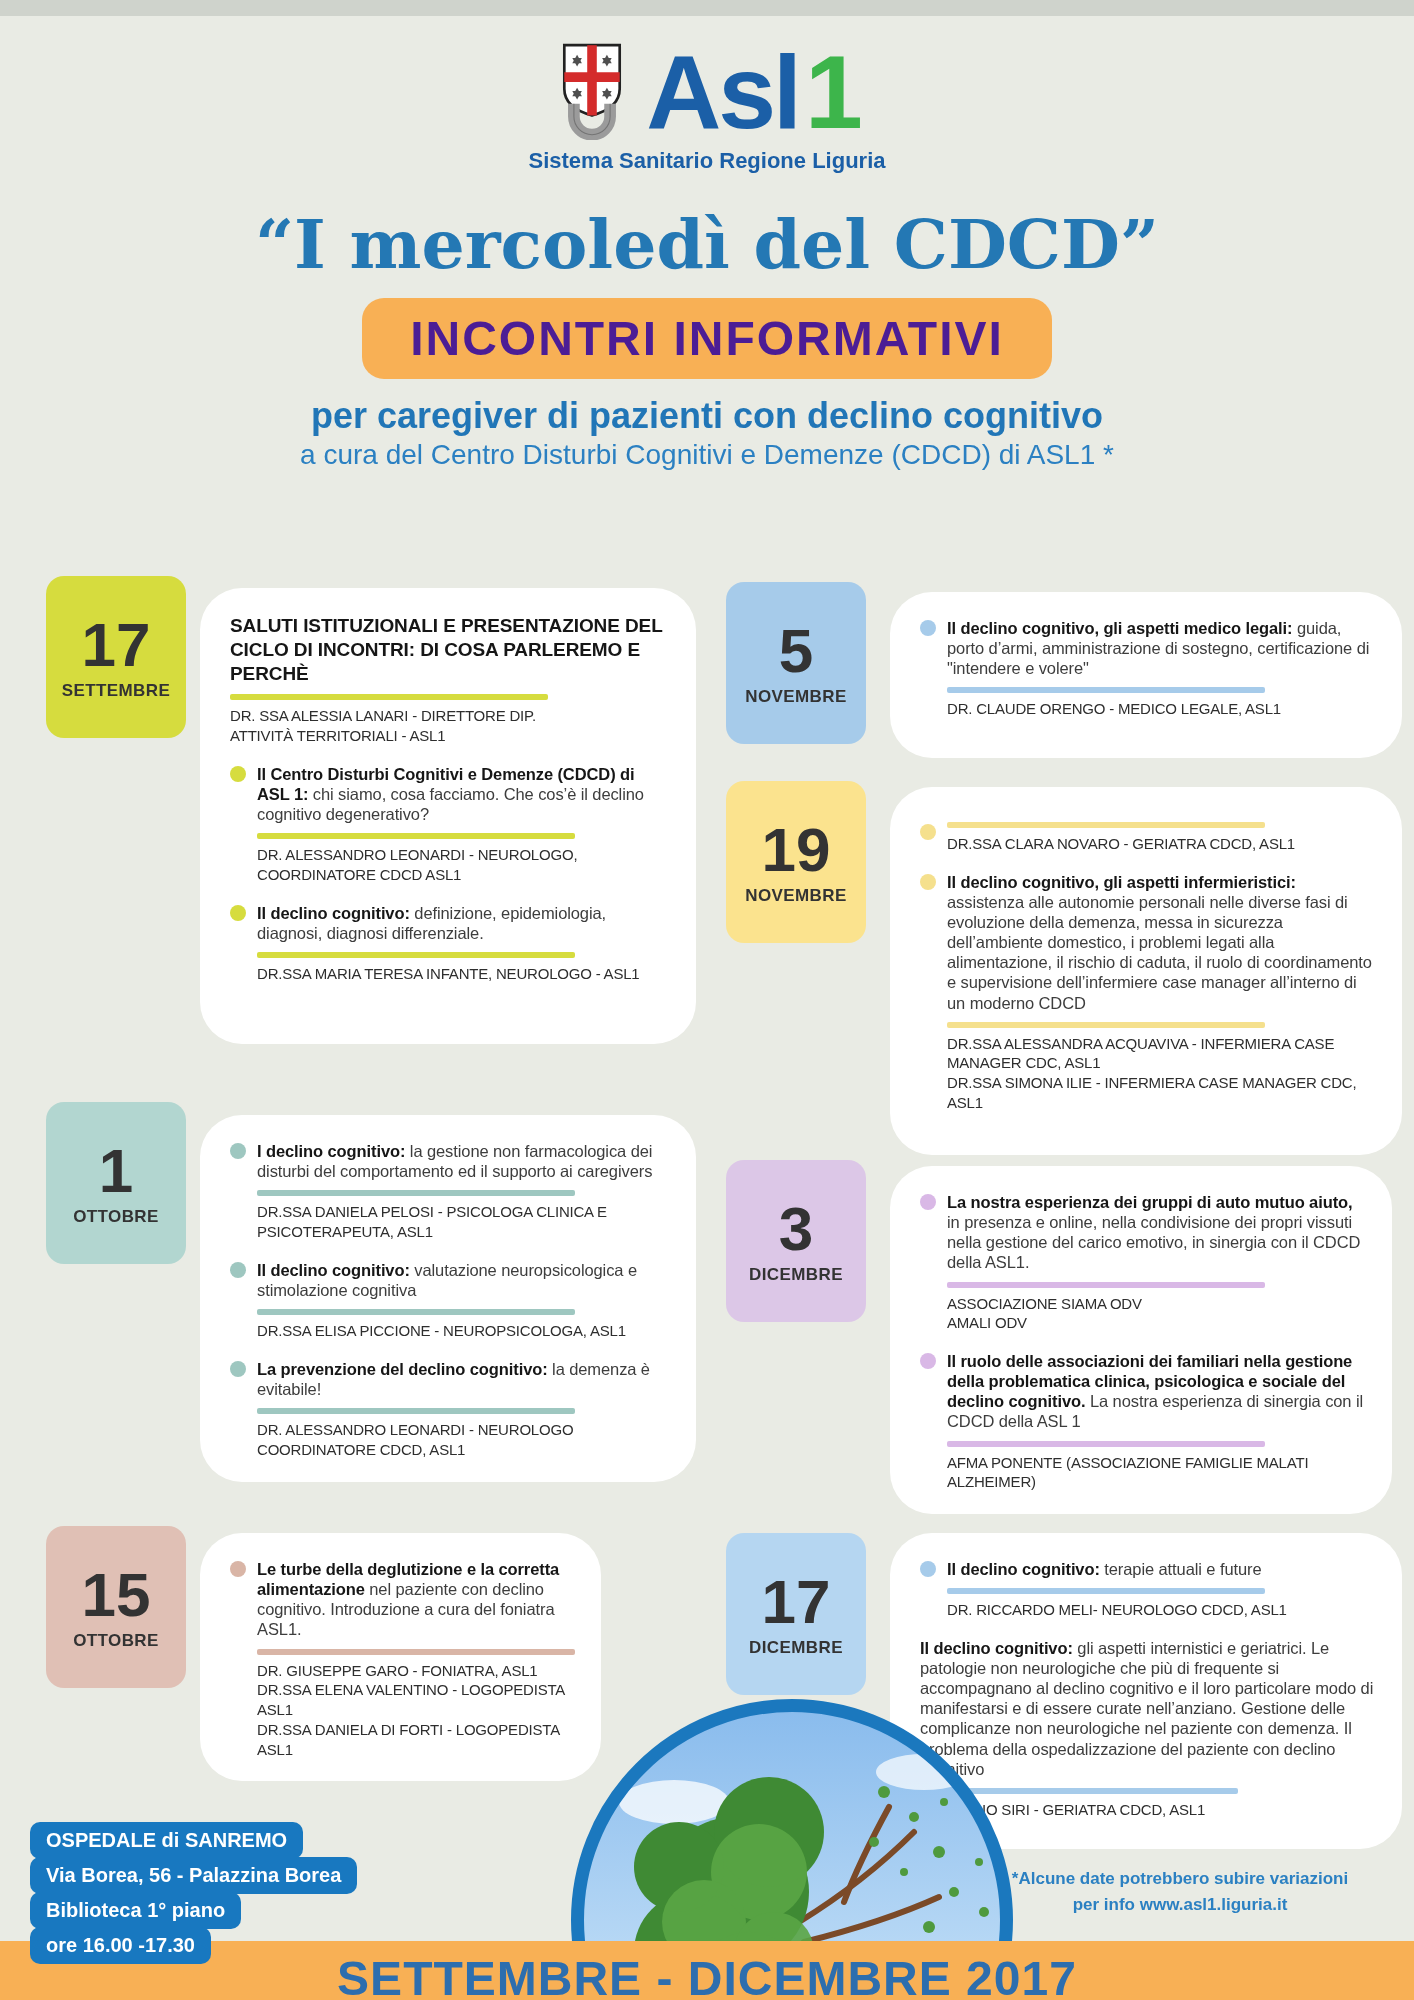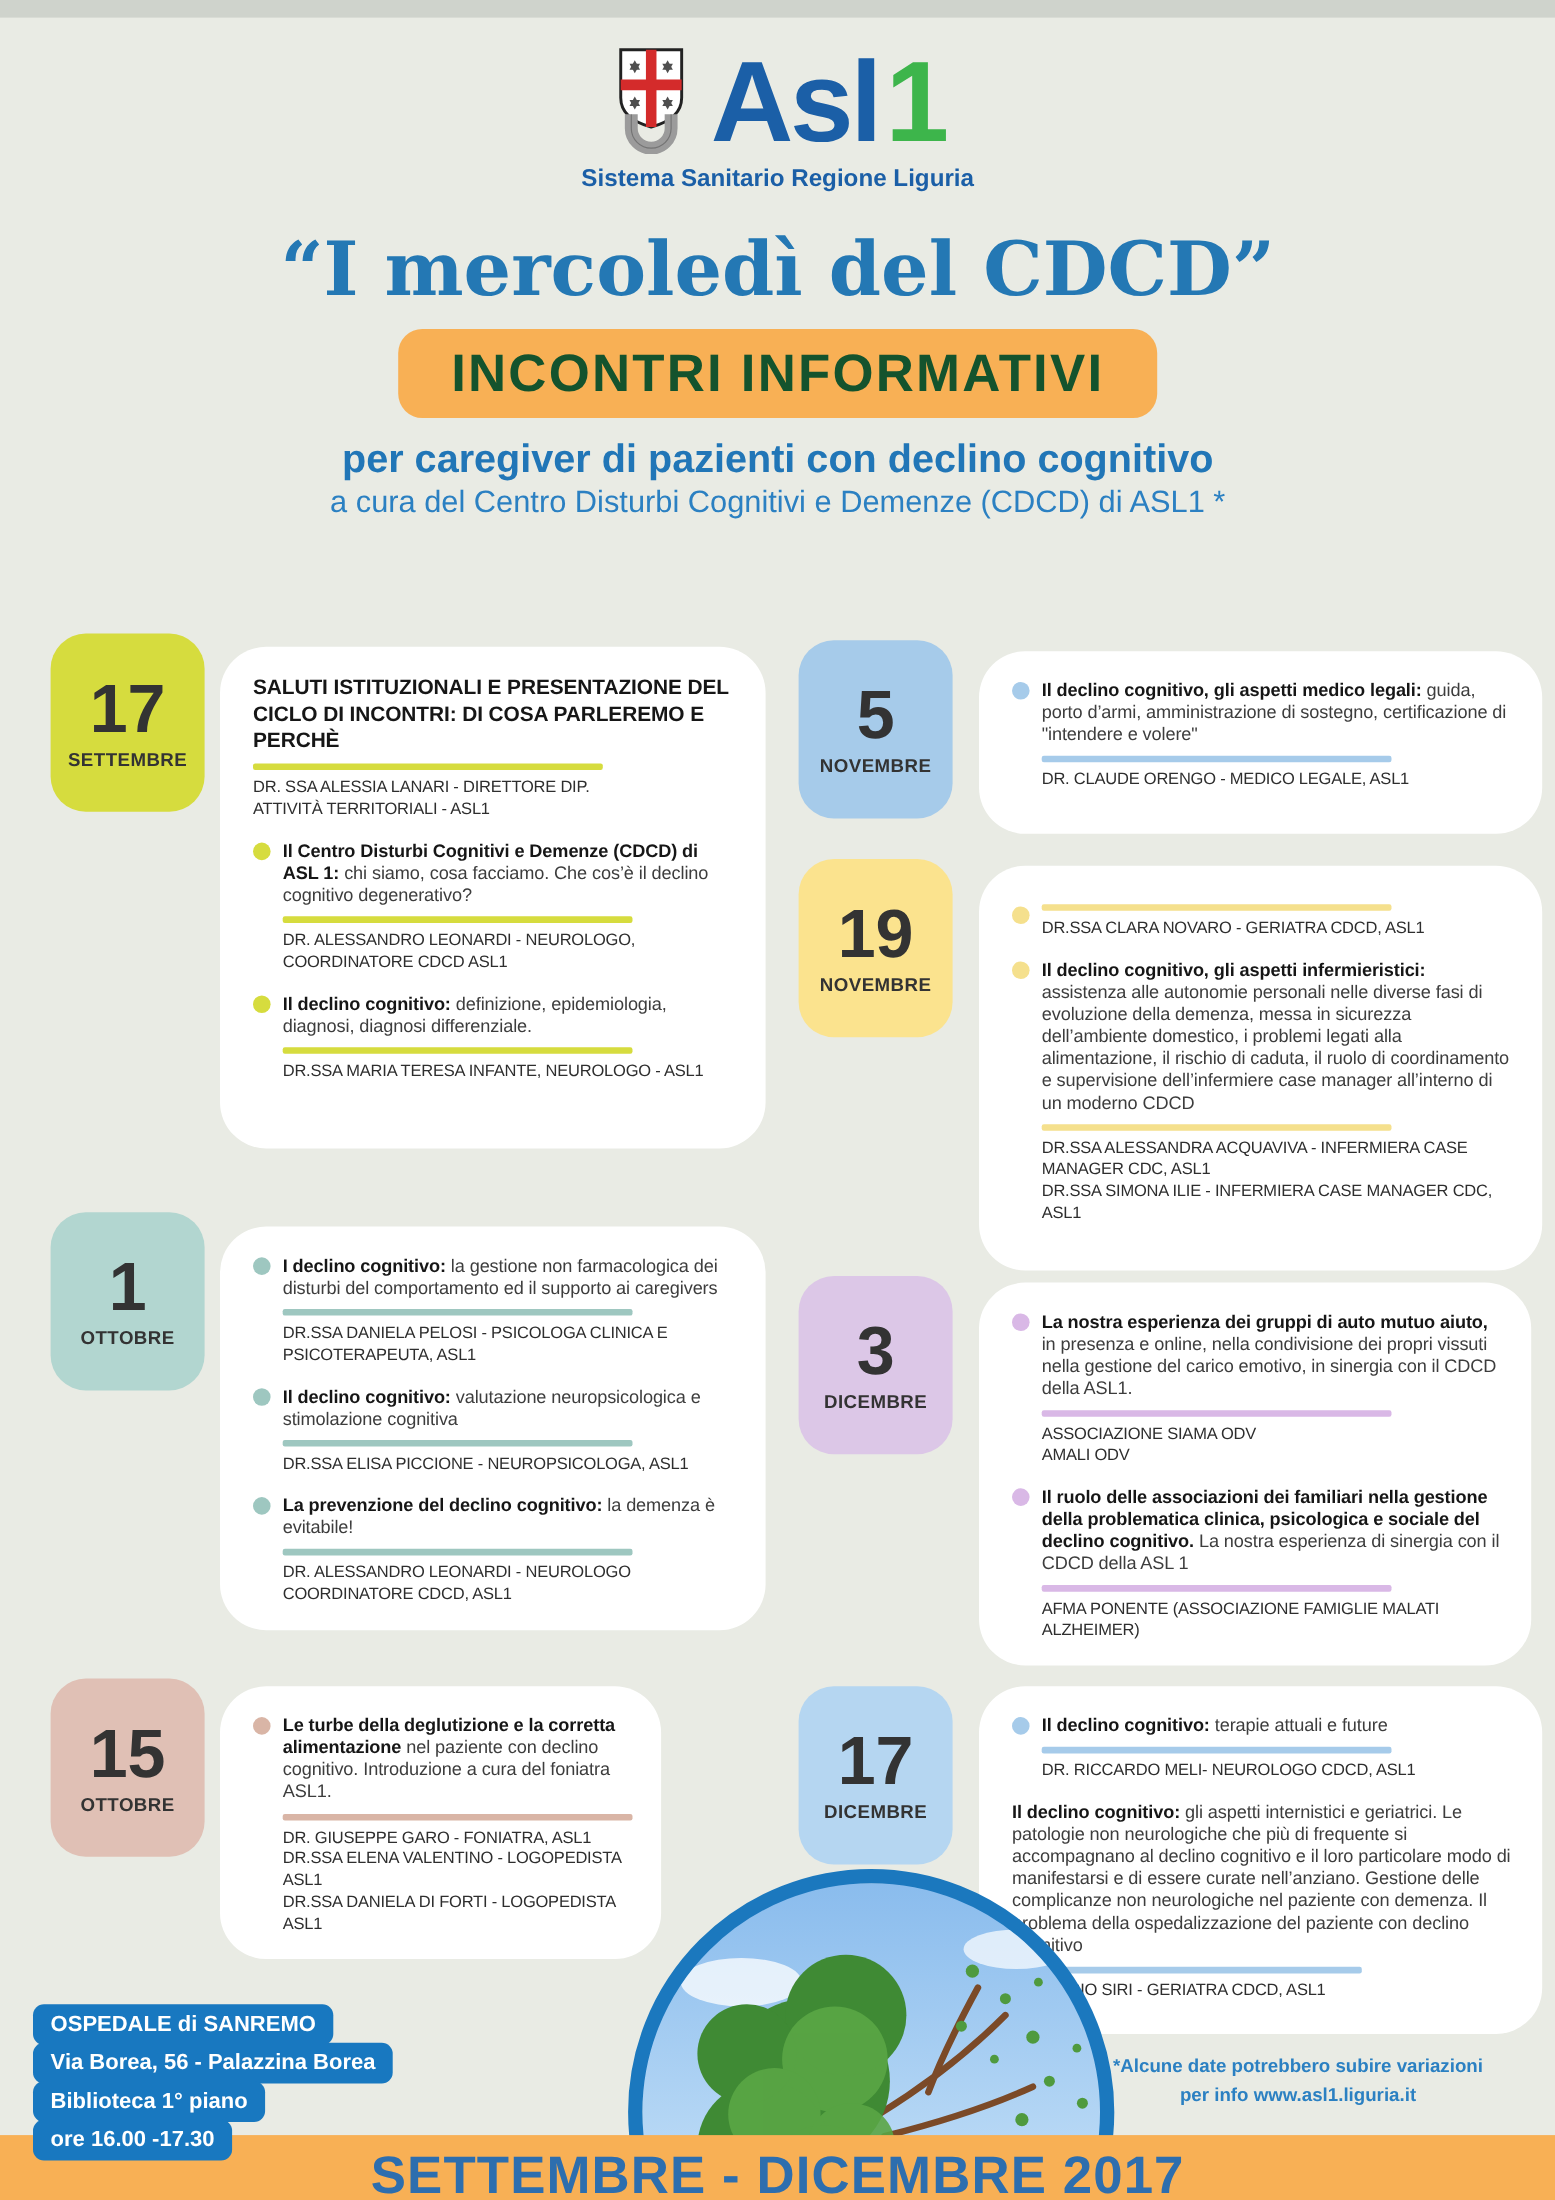--- a/index.html
+++ b/index.html
@@ -7,27 +7,27 @@
         overflow:hidden;font-family:"Liberation Sans",sans-serif;}
 
   
   .header{position:absolute;top:0;left:0;right:0;text-align:center;z-index:0;}
   .logo-row{display:flex;justify-content:center;align-items:center;gap:16px;padding-top:26px;}
   .brand{font-size:104px;font-weight:800;letter-spacing:-3px;color:#1b5fa7;line-height:.9;}
   .brand .one{color:#3db54b;margin-left:6px;}
   .tagline{margin-top:4px;font-size:22px;font-weight:700;color:#1b5fa7;}
   .poster-title{margin-top:30px;font-family:"DejaVu Serif",serif;font-weight:700;
                 font-size:68px;color:#2478b4;}
-  .banner{display:inline-block;margin-top:14px;background:#f8b055;color:#14532d;font-weight:800;
+  .banner{display:inline-block;margin-top:14px;background:#f8b055;color:#4c1d95;font-weight:800;
           font-size:48px;letter-spacing:2px;padding:13px 48px;border-radius:22px;}
   .sub-bold{margin-top:16px;font-size:36px;font-weight:800;color:#2176b7;}
   .sub-light{margin-top:2px;font-size:28px;color:#2b80c2;}
 
   
-  .date-block{position:absolute;width:140px;height:162px;border-radius:32px;
+  .date-block{position:absolute;width:140px;height:162px;border-radius:18px;
               display:flex;flex-direction:column;align-items:center;justify-content:center;}
   .day{font-size:62px;font-weight:800;color:#333;line-height:1;}
   .month{font-size:17px;font-weight:700;color:#333;margin-top:5px;letter-spacing:.4px;}
   .panel{position:absolute;background:#fff;border-radius:42px;padding:26px 26px 22px 30px;
          box-sizing:border-box;z-index:0;}
   .item{margin-bottom:18px;}
   .item:last-child{margin-bottom:0;}
   .with-dot{padding-left:27px;position:relative;}
   .dot{position:absolute;left:0;top:2px;width:16px;height:16px;border-radius:50%;}
   .txt{margin:0;font-size:16.5px;line-height:1.22;color:#3d3d3d;letter-spacing:-.1px;}

